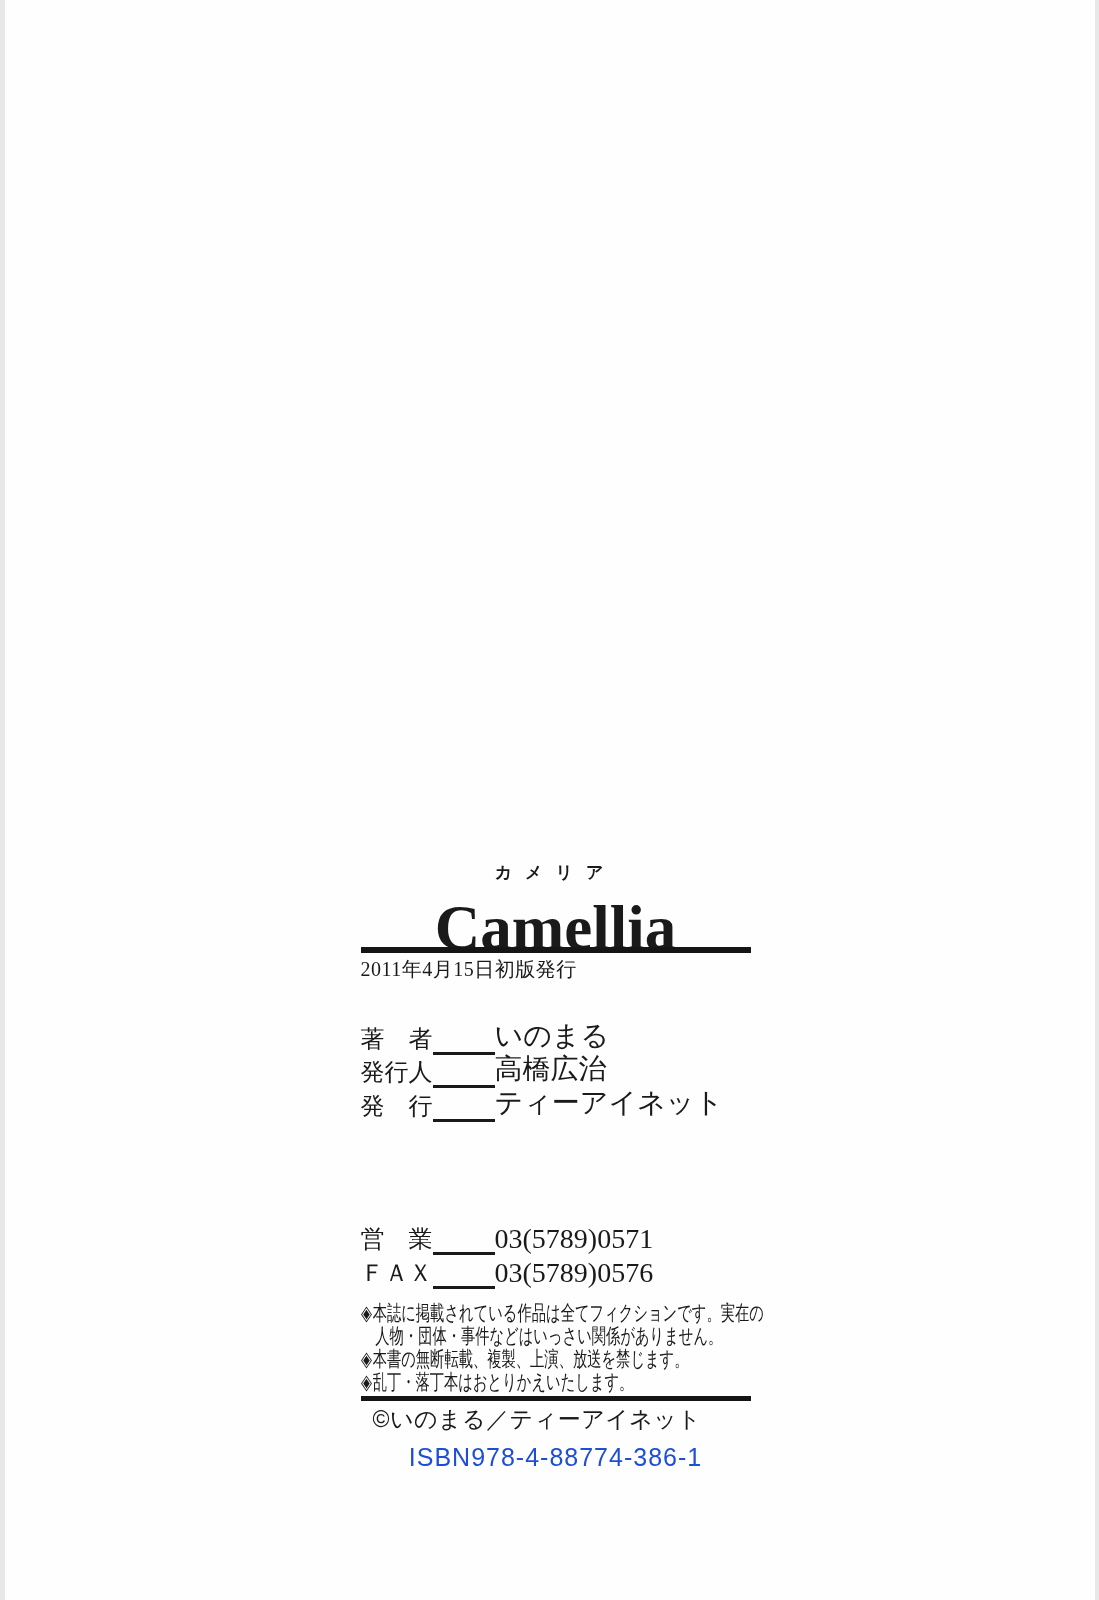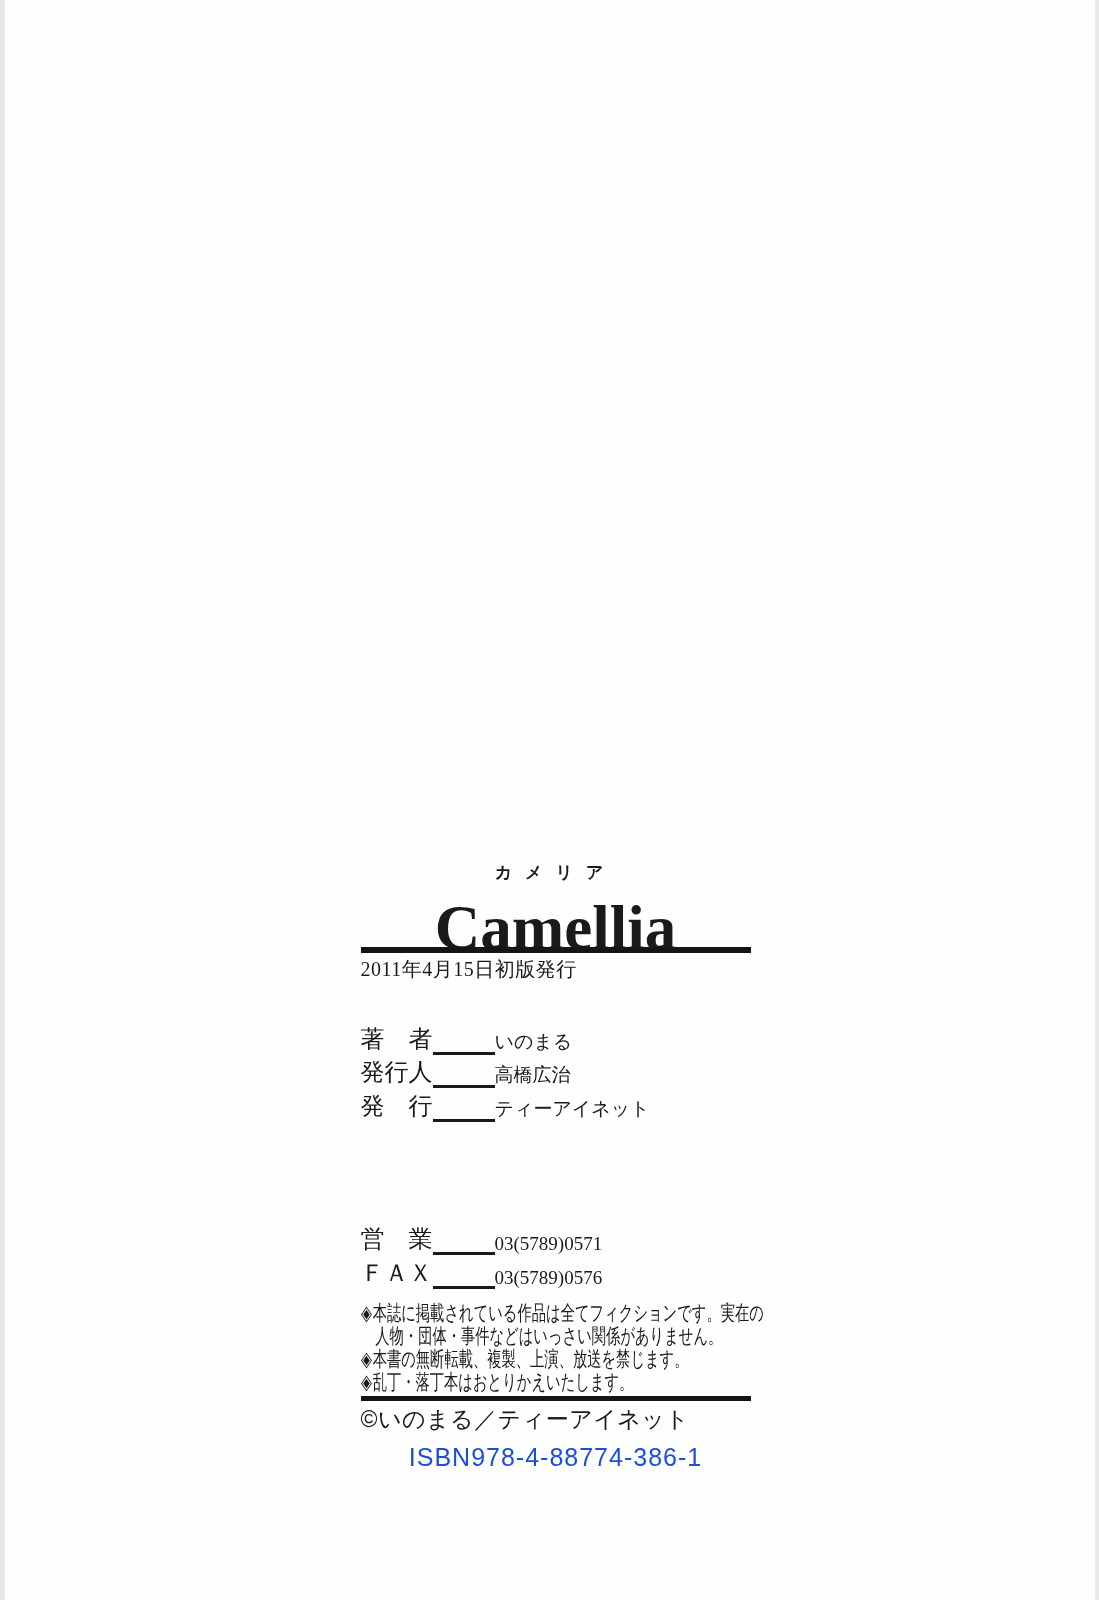--- a/index.html
+++ b/index.html
@@ -60,21 +60,21 @@
     white-space: nowrap;
   }
   .row-dash {
     width: 62px;
     flex: 0 0 62px;
     height: 3px;
     background: #1a1a1a;
   }
   .row-value {
     white-space: nowrap;
-    font-size: 19px;
+    font-size: 28px;
   }
 
   .addr { top: 1121.5px; padding-left: 118px; }
   .addr-line {
     height: 33.5px;
     display: flex;
     align-items: center;
     font-size: 22px;
     white-space: nowrap;
   }
@@ -90,20 +90,21 @@
   }
   .notice-indent .squeeze { padding-left: 21px; }
   .notice-mark { margin-right: 1px; }
 
   .copyright {
     top: 1407px;
     font-family: "Liberation Sans", "DejaVu Sans", sans-serif;
     font-size: 23px;
     line-height: 25px;
     letter-spacing: 0.5px;
+    margin-left: 12px;
   }
   .isbn {
     top: 1442px;
     text-align: center;
     font-family: "Liberation Sans", "DejaVu Sans", sans-serif;
     font-size: 25px;
     line-height: 30px;
     letter-spacing: 1px;
     color: #1d4ed8;
   }

